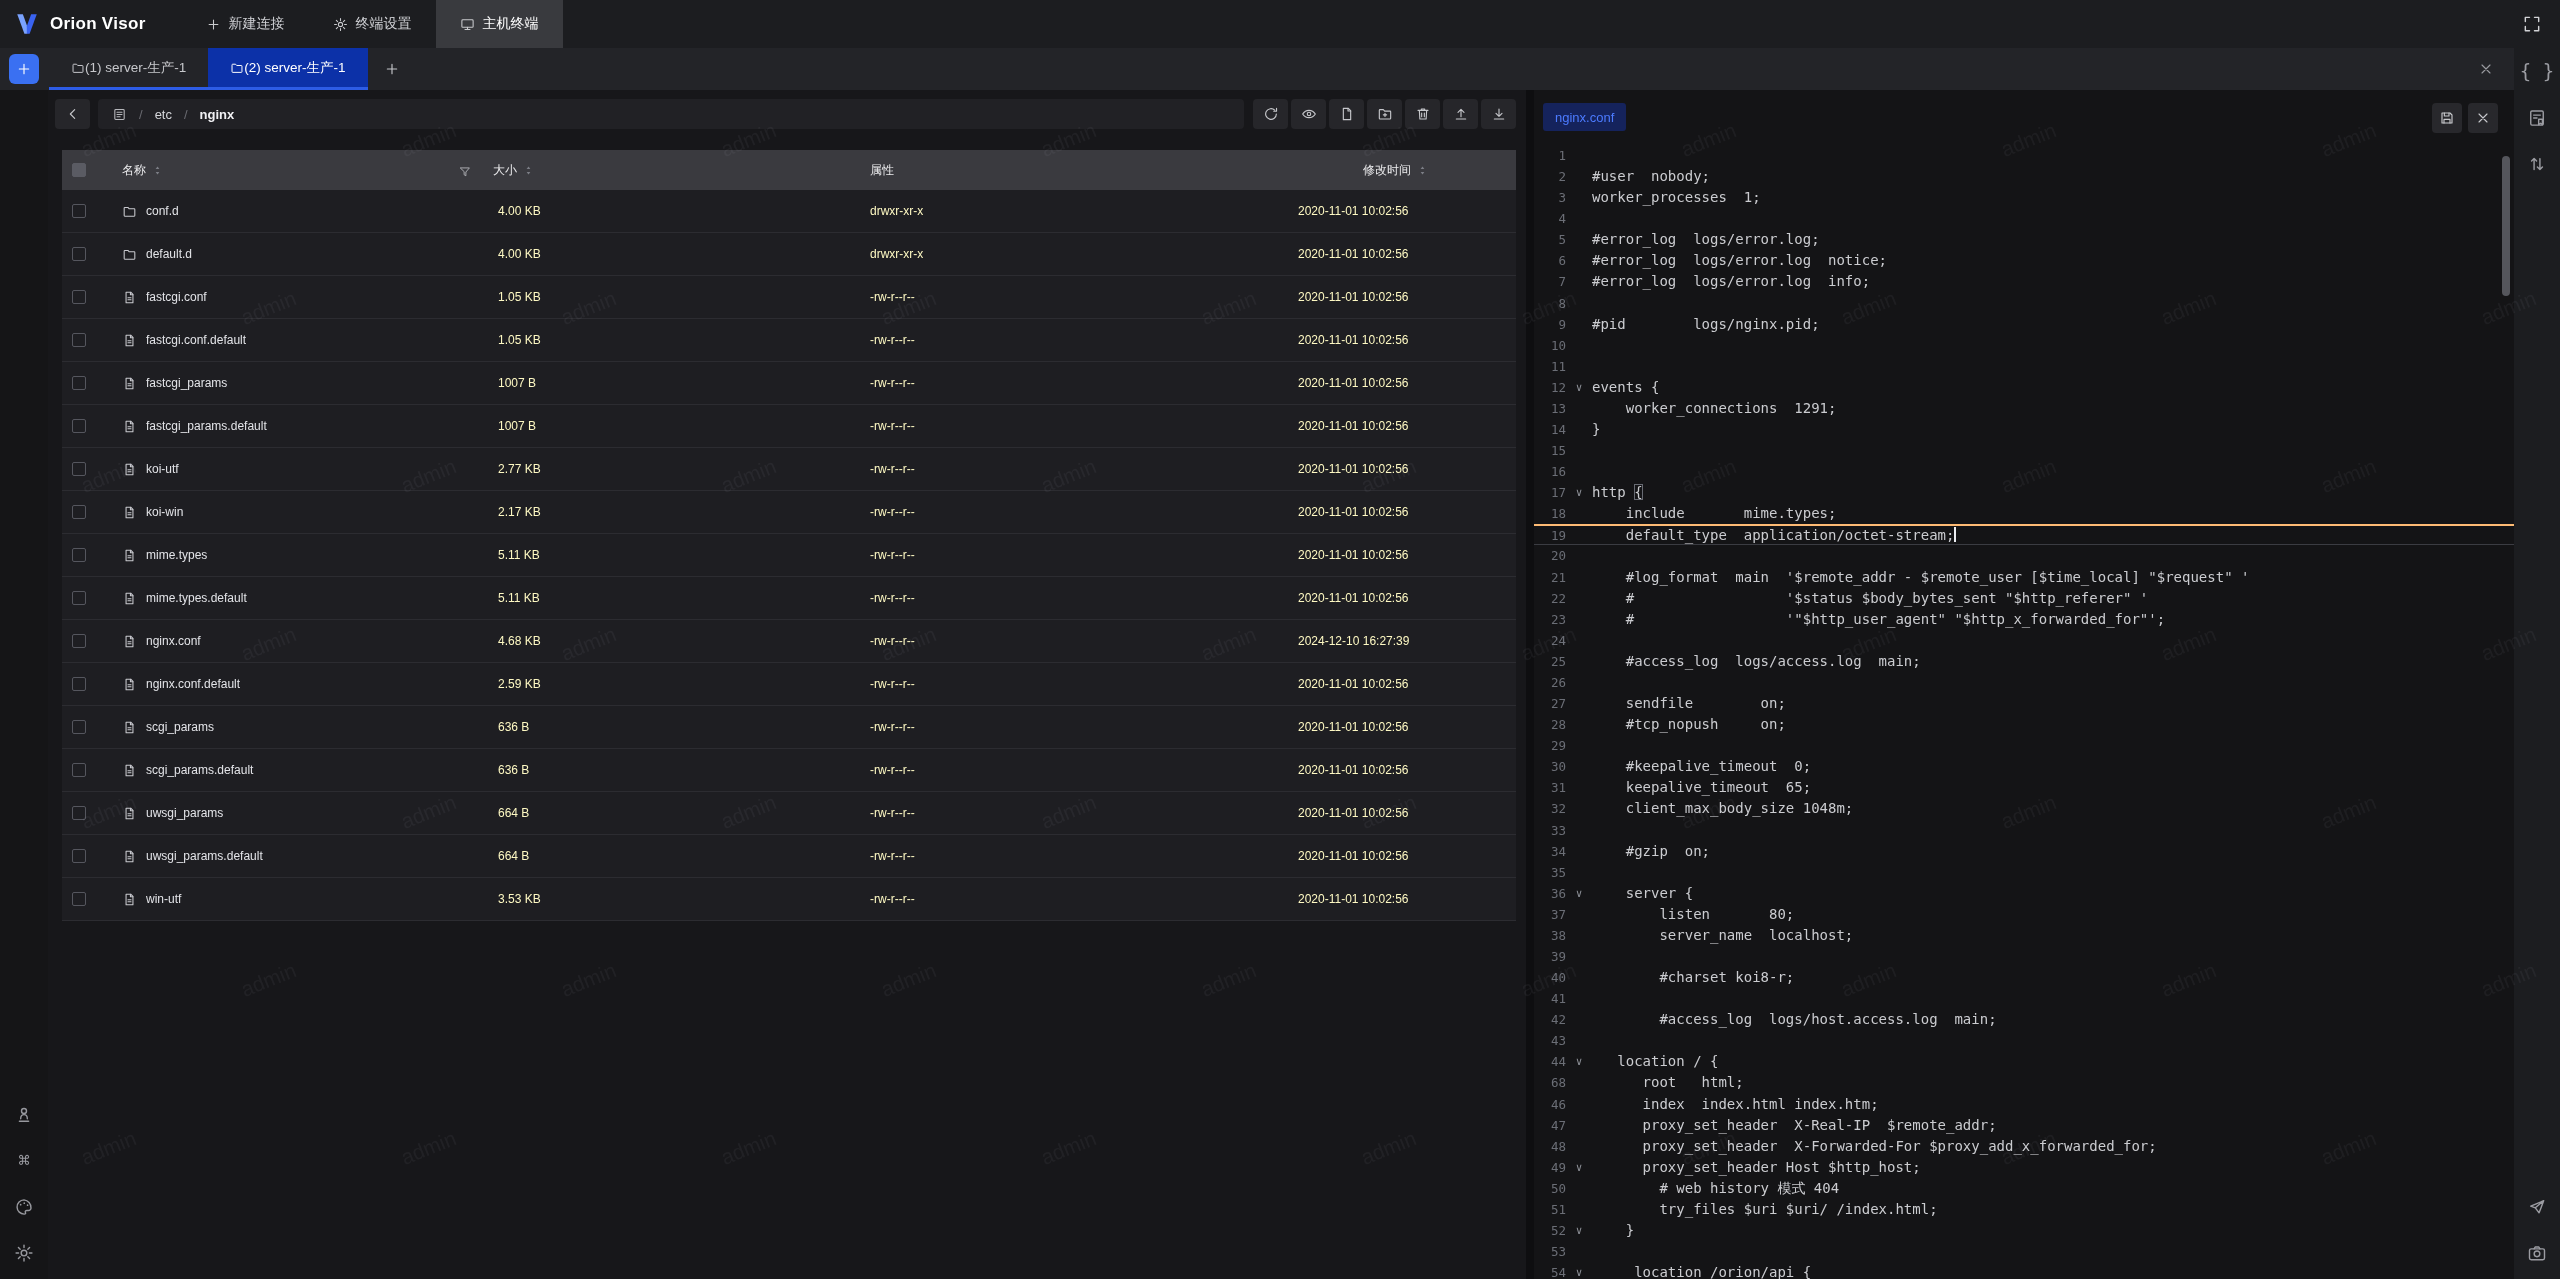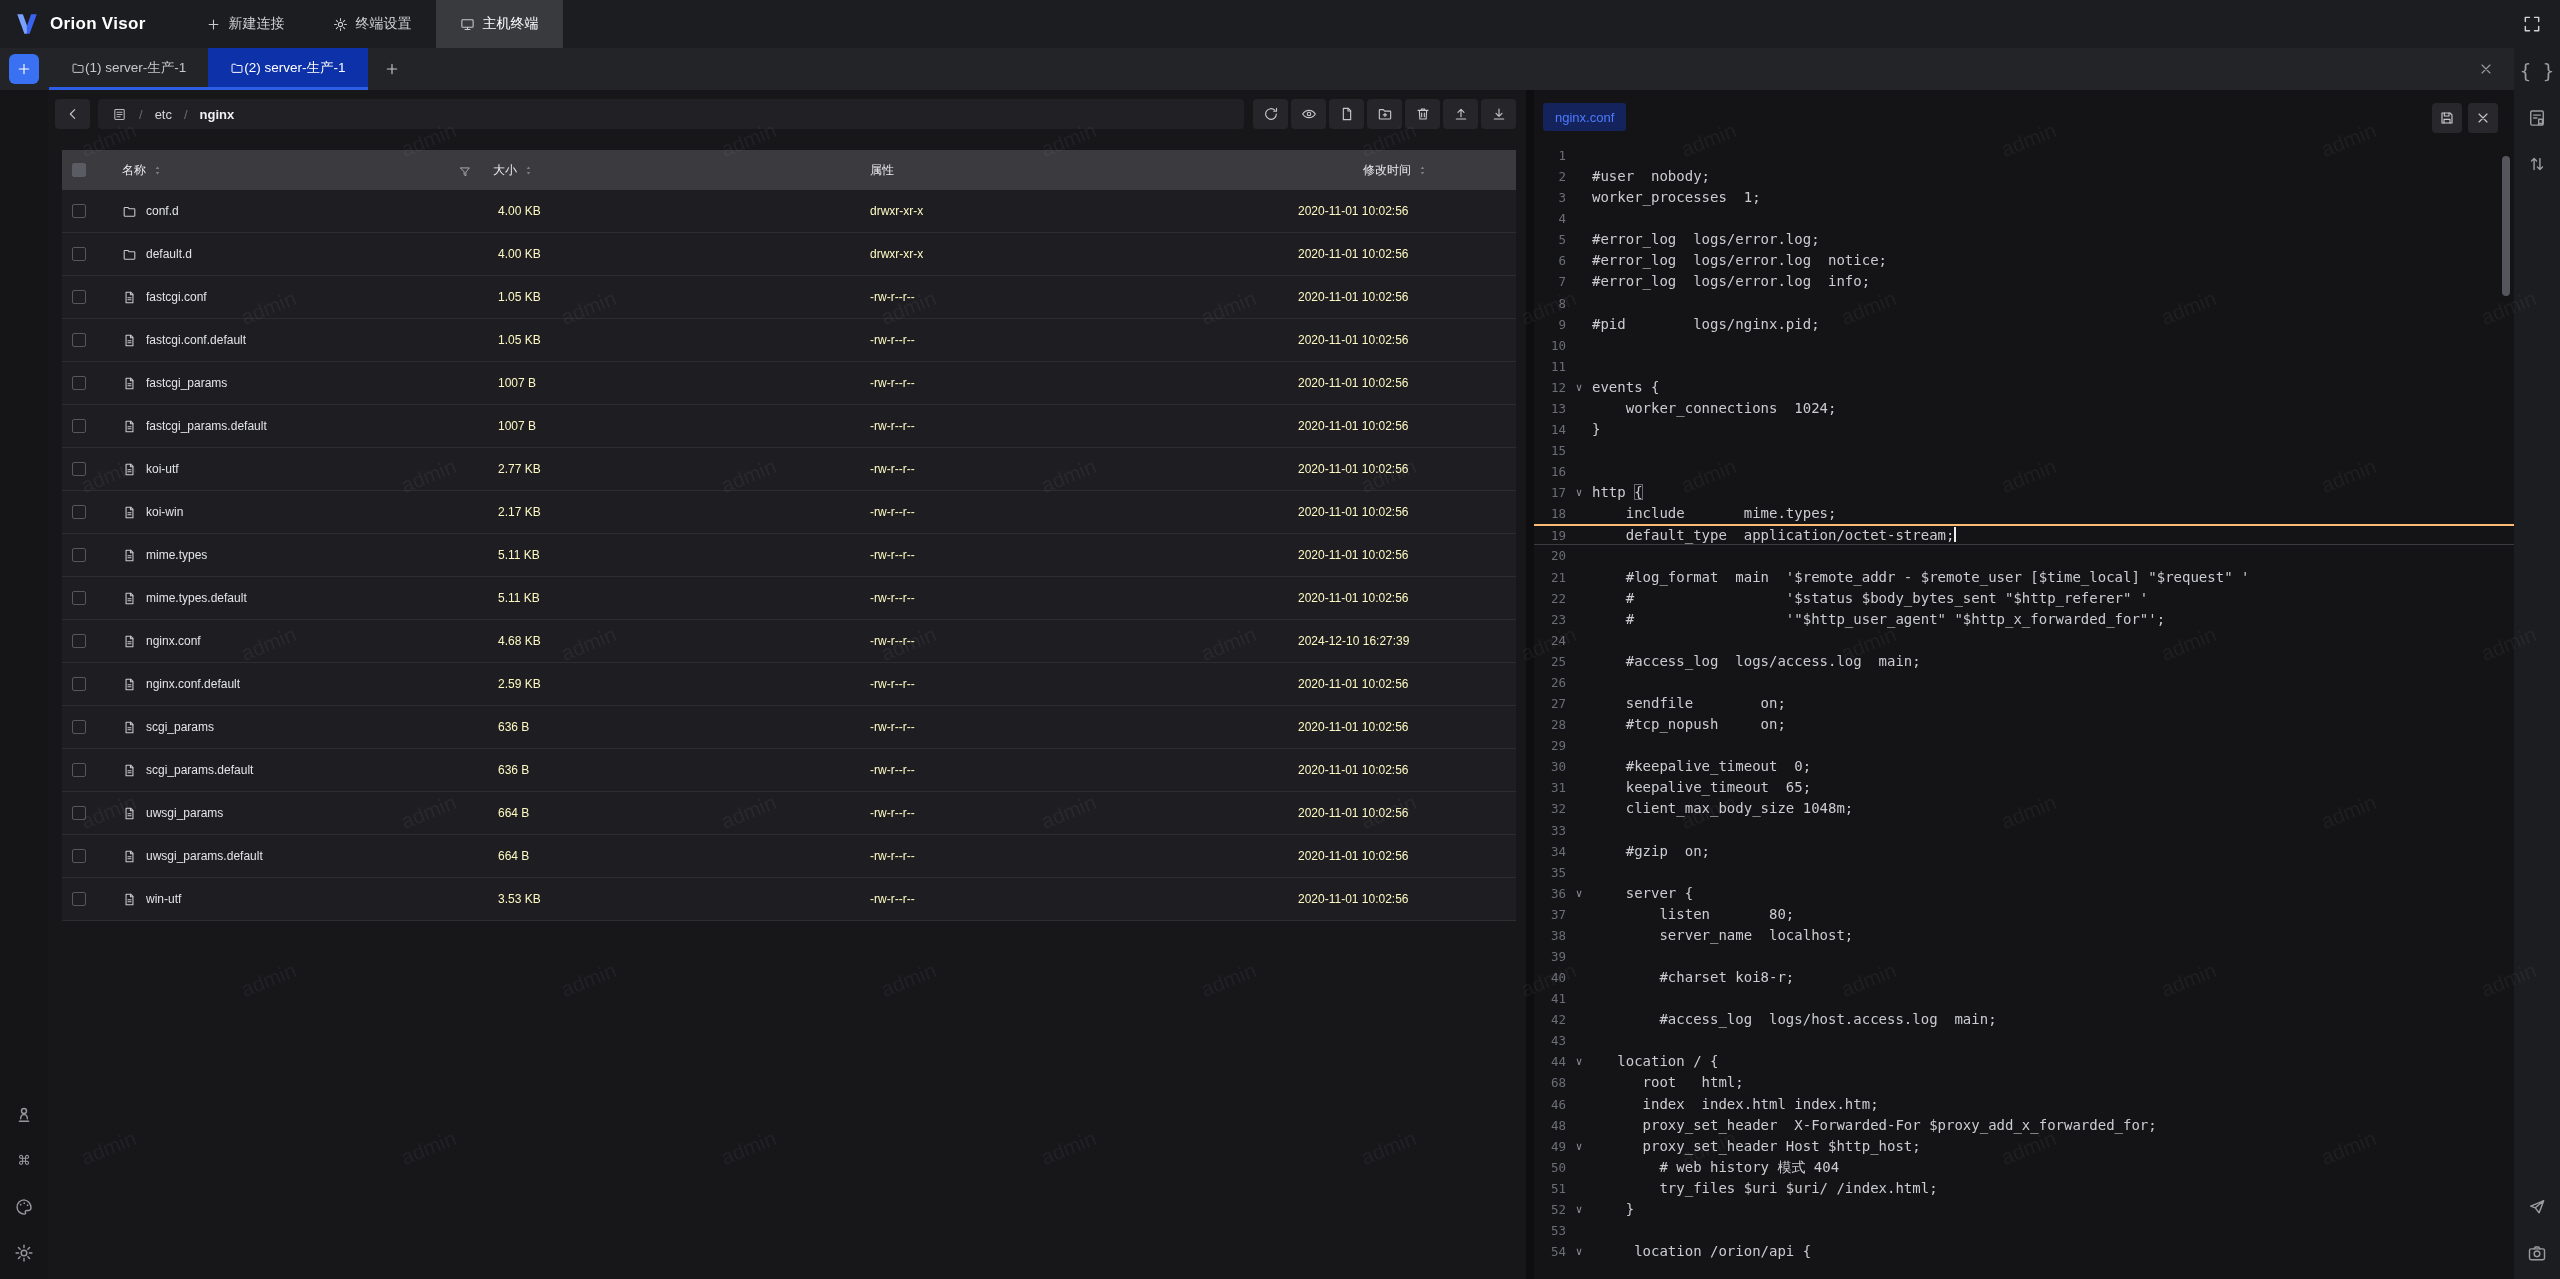--- a/index.html
+++ b/index.html
@@ -718,21 +718,21 @@
           <span class="ct"></span>
         </div>
         <div class="cl">
           <span class="ln">12</span>
           <span class="fd">∨</span>
           <span class="ct">events {</span>
         </div>
         <div class="cl">
           <span class="ln">13</span>
           <span class="fd"></span>
-          <span class="ct">    worker_connections  1024;</span>
+          <span class="ct">    worker_connections  1291;</span>
         </div>
         <div class="cl">
           <span class="ln">14</span>
           <span class="fd"></span>
           <span class="ct">}</span>
         </div>
         <div class="cl">
           <span class="ln">15</span>
           <span class="fd"></span>
           <span class="ct"></span>
@@ -884,20 +884,25 @@
         </div>
         <div class="cl">
           <span class="ln">68</span>
           <span class="fd"></span>
           <span class="ct">      root   html;</span>
         </div>
         <div class="cl">
           <span class="ln">46</span>
           <span class="fd"></span>
           <span class="ct">      index  index.html index.htm;</span>
+        </div>
+        <div class="cl">
+          <span class="ln">47</span>
+          <span class="fd"></span>
+          <span class="ct">      proxy_set_header  X-Real-IP  $remote_addr;</span>
         </div>
         <div class="cl">
           <span class="ln">48</span>
           <span class="fd"></span>
           <span class="ct">      proxy_set_header  X-Forwarded-For $proxy_add_x_forwarded_for;</span>
         </div>
         <div class="cl">
           <span class="ln">49</span>
           <span class="fd">∨</span>
           <span class="ct">      proxy_set_header Host $http_host;</span>

